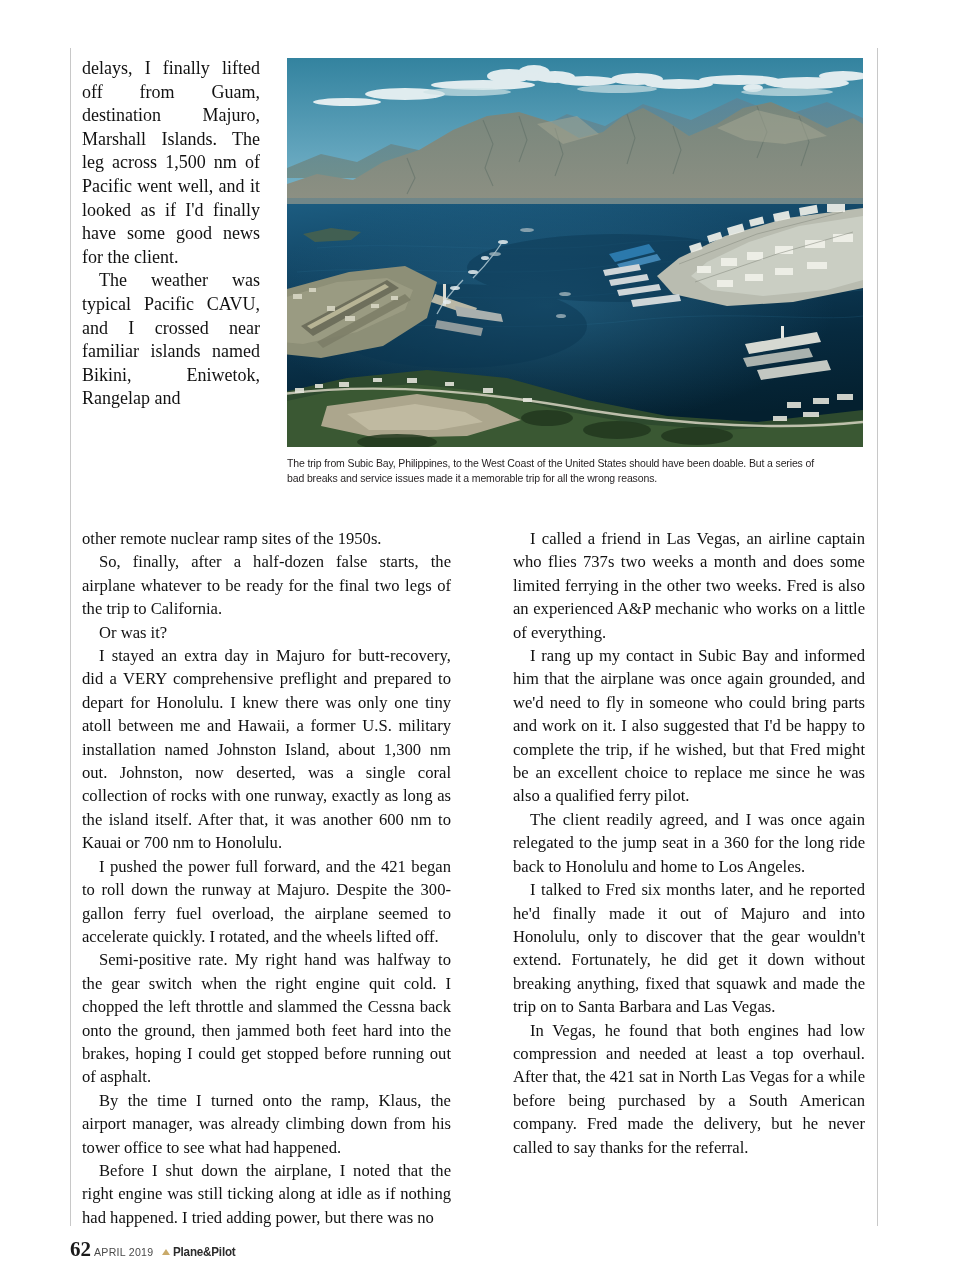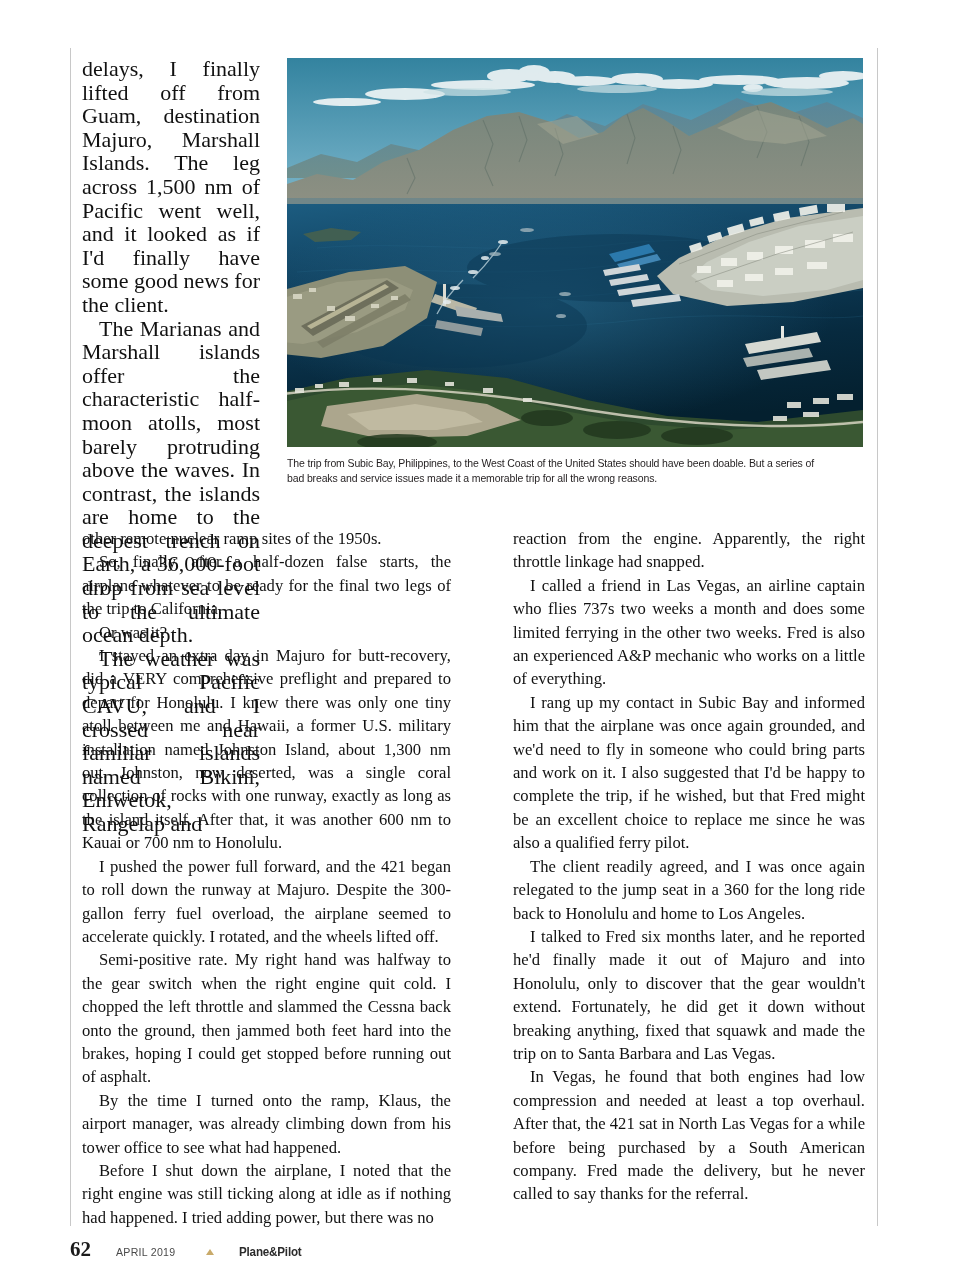--- a/index.html
+++ b/index.html
@@ -36,21 +36,21 @@
     font-size:11.3px;line-height:15.4px;
     color:#231f20;
     letter-spacing:-0.15px;
     transform:scaleX(0.93);
     transform-origin:left top;
   }
 
   
   .col-narrow{
     position:absolute;left:82px;top:57px;width:178px;
-    font-size:22px;line-height:23.6px;
+    font-size:18px;line-height:23.6px;
     text-align:justify;
     -webkit-hyphens:auto;hyphens:auto;
   }
   .col-left{
     position:absolute;left:82px;top:527px;width:369px;
     font-size:16.6px;line-height:23.4px;
     text-align:justify;
     -webkit-hyphens:auto;hyphens:auto;
   }
   .col-right{
@@ -59,21 +59,21 @@
     text-align:justify;
     -webkit-hyphens:auto;hyphens:auto;
   }
   p{margin:0;}
   p.indent{text-indent:17px;}
   p.cont{text-indent:0;}
 
   
   .footer{
     position:absolute;left:70px;top:1237px;
-    display:flex;align-items:baseline;gap:25px;
+    display:flex;align-items:baseline;gap:3px;
     white-space:nowrap;
   }
   .folio{
     font-family:"Liberation Serif", serif;
     font-weight:bold;font-size:21px;color:#1a1a1a;
   }
   .issue{
     font-family:"Liberation Sans", sans-serif;
     font-size:11.5px;color:#4a4a4a;letter-spacing:0.3px;
     transform:scaleX(0.92);transform-origin:left bottom;
@@ -312,37 +312,35 @@
           <ellipse cx="110" cy="384" rx="40" ry="8"></ellipse>
         </g>
       </g>
     </svg>
   </div>
 
   <div class="caption">The trip from Subic Bay, Philippines, to the West Coast of the United States should have been doable. But a series of bad breaks and service issues made it a memorable trip for all the wrong reasons.</div>
 
   <div class="col-narrow">
     <p class="cont">delays, I finally lifted off from Guam, destination Majuro, Marshall Islands. The leg across 1,500 nm of Pacific went well, and it looked as if I'd finally have some good news for the client.</p>
-    <p class="indent">The Marianas and Marshall islands offer the characteristic half-moon atolls, most barely protruding above the waves. In contrast, the islands are home to the deepest trench on Earth, a 36,000-foot drop from sea level to the ultimate ocean depth.</p>
     <p class="indent">The weather was typical Pacific CAVU, and I crossed near familiar islands named Bikini, Eniwetok, Rangelap and</p>
   </div>
 
   <div class="col-left">
     <p class="cont">other remote nuclear ramp sites of the 1950s.</p>
     <p class="indent">So, finally, after a half-dozen false starts, the airplane whatever to be ready for the final two legs of the trip to California.</p>
     <p class="indent">Or was it?</p>
     <p class="indent">I stayed an extra day in Majuro for butt-recovery, did a VERY comprehensive preflight and prepared to depart for Honolulu. I knew there was only one tiny atoll between me and Hawaii, a former U.S. military installation named Johnston Island, about 1,300 nm out. Johnston, now deserted, was a single coral collection of rocks with one runway, exactly as long as the island itself. After that, it was another 600 nm to Kauai or 700 nm to Honolulu.</p>
     <p class="indent">I pushed the power full forward, and the 421 began to roll down the runway at Majuro. Despite the 300-gallon ferry fuel overload, the airplane seemed to accelerate quickly. I rotated, and the wheels lifted off.</p>
     <p class="indent">Semi-positive rate. My right hand was halfway to the gear switch when the right engine quit cold. I chopped the left throttle and slammed the Cessna back onto the ground, then jammed both feet hard into the brakes, hoping I could get stopped before running out of asphalt.</p>
     <p class="indent">By the time I turned onto the ramp, Klaus, the airport manager, was already climbing down from his tower office to see what had happened.</p>
     <p class="indent">Before I shut down the airplane, I noted that the right engine was still ticking along at idle as if nothing had happened. I tried adding power, but there was no</p>
   </div>
 
   <div class="col-right">
-    <p class="cont">reaction from the engine. Apparently, the right throttle linkage had snapped.</p>
     <p class="indent">I called a friend in Las Vegas, an airline captain who flies 737s two weeks a month and does some limited ferrying in the other two weeks. Fred is also an experienced A&amp;P mechanic who works on a little of everything.</p>
     <p class="indent">I rang up my contact in Subic Bay and informed him that the airplane was once again grounded, and we'd need to fly in someone who could bring parts and work on it. I also suggested that I'd be happy to complete the trip, if he wished, but that Fred might be an excellent choice to replace me since he was also a qualified ferry pilot.</p>
     <p class="indent">The client readily agreed, and I was once again relegated to the jump seat in a 360 for the long ride back to Honolulu and home to Los Angeles.</p>
     <p class="indent">I talked to Fred six months later, and he reported he'd finally made it out of Majuro and into Honolulu, only to discover that the gear wouldn't extend. Fortunately, he did get it down without breaking anything, fixed that squawk and made the trip on to Santa Barbara and Las Vegas.</p>
     <p class="indent">In Vegas, he found that both engines had low compression and needed at least a top overhaul. After that, the 421 sat in North Las Vegas for a while before being purchased by a South American company. Fred made the delivery, but he never called to say thanks for the referral.</p>
 
   </div>
 
   <div class="footer">
     <span class="folio">62</span>

